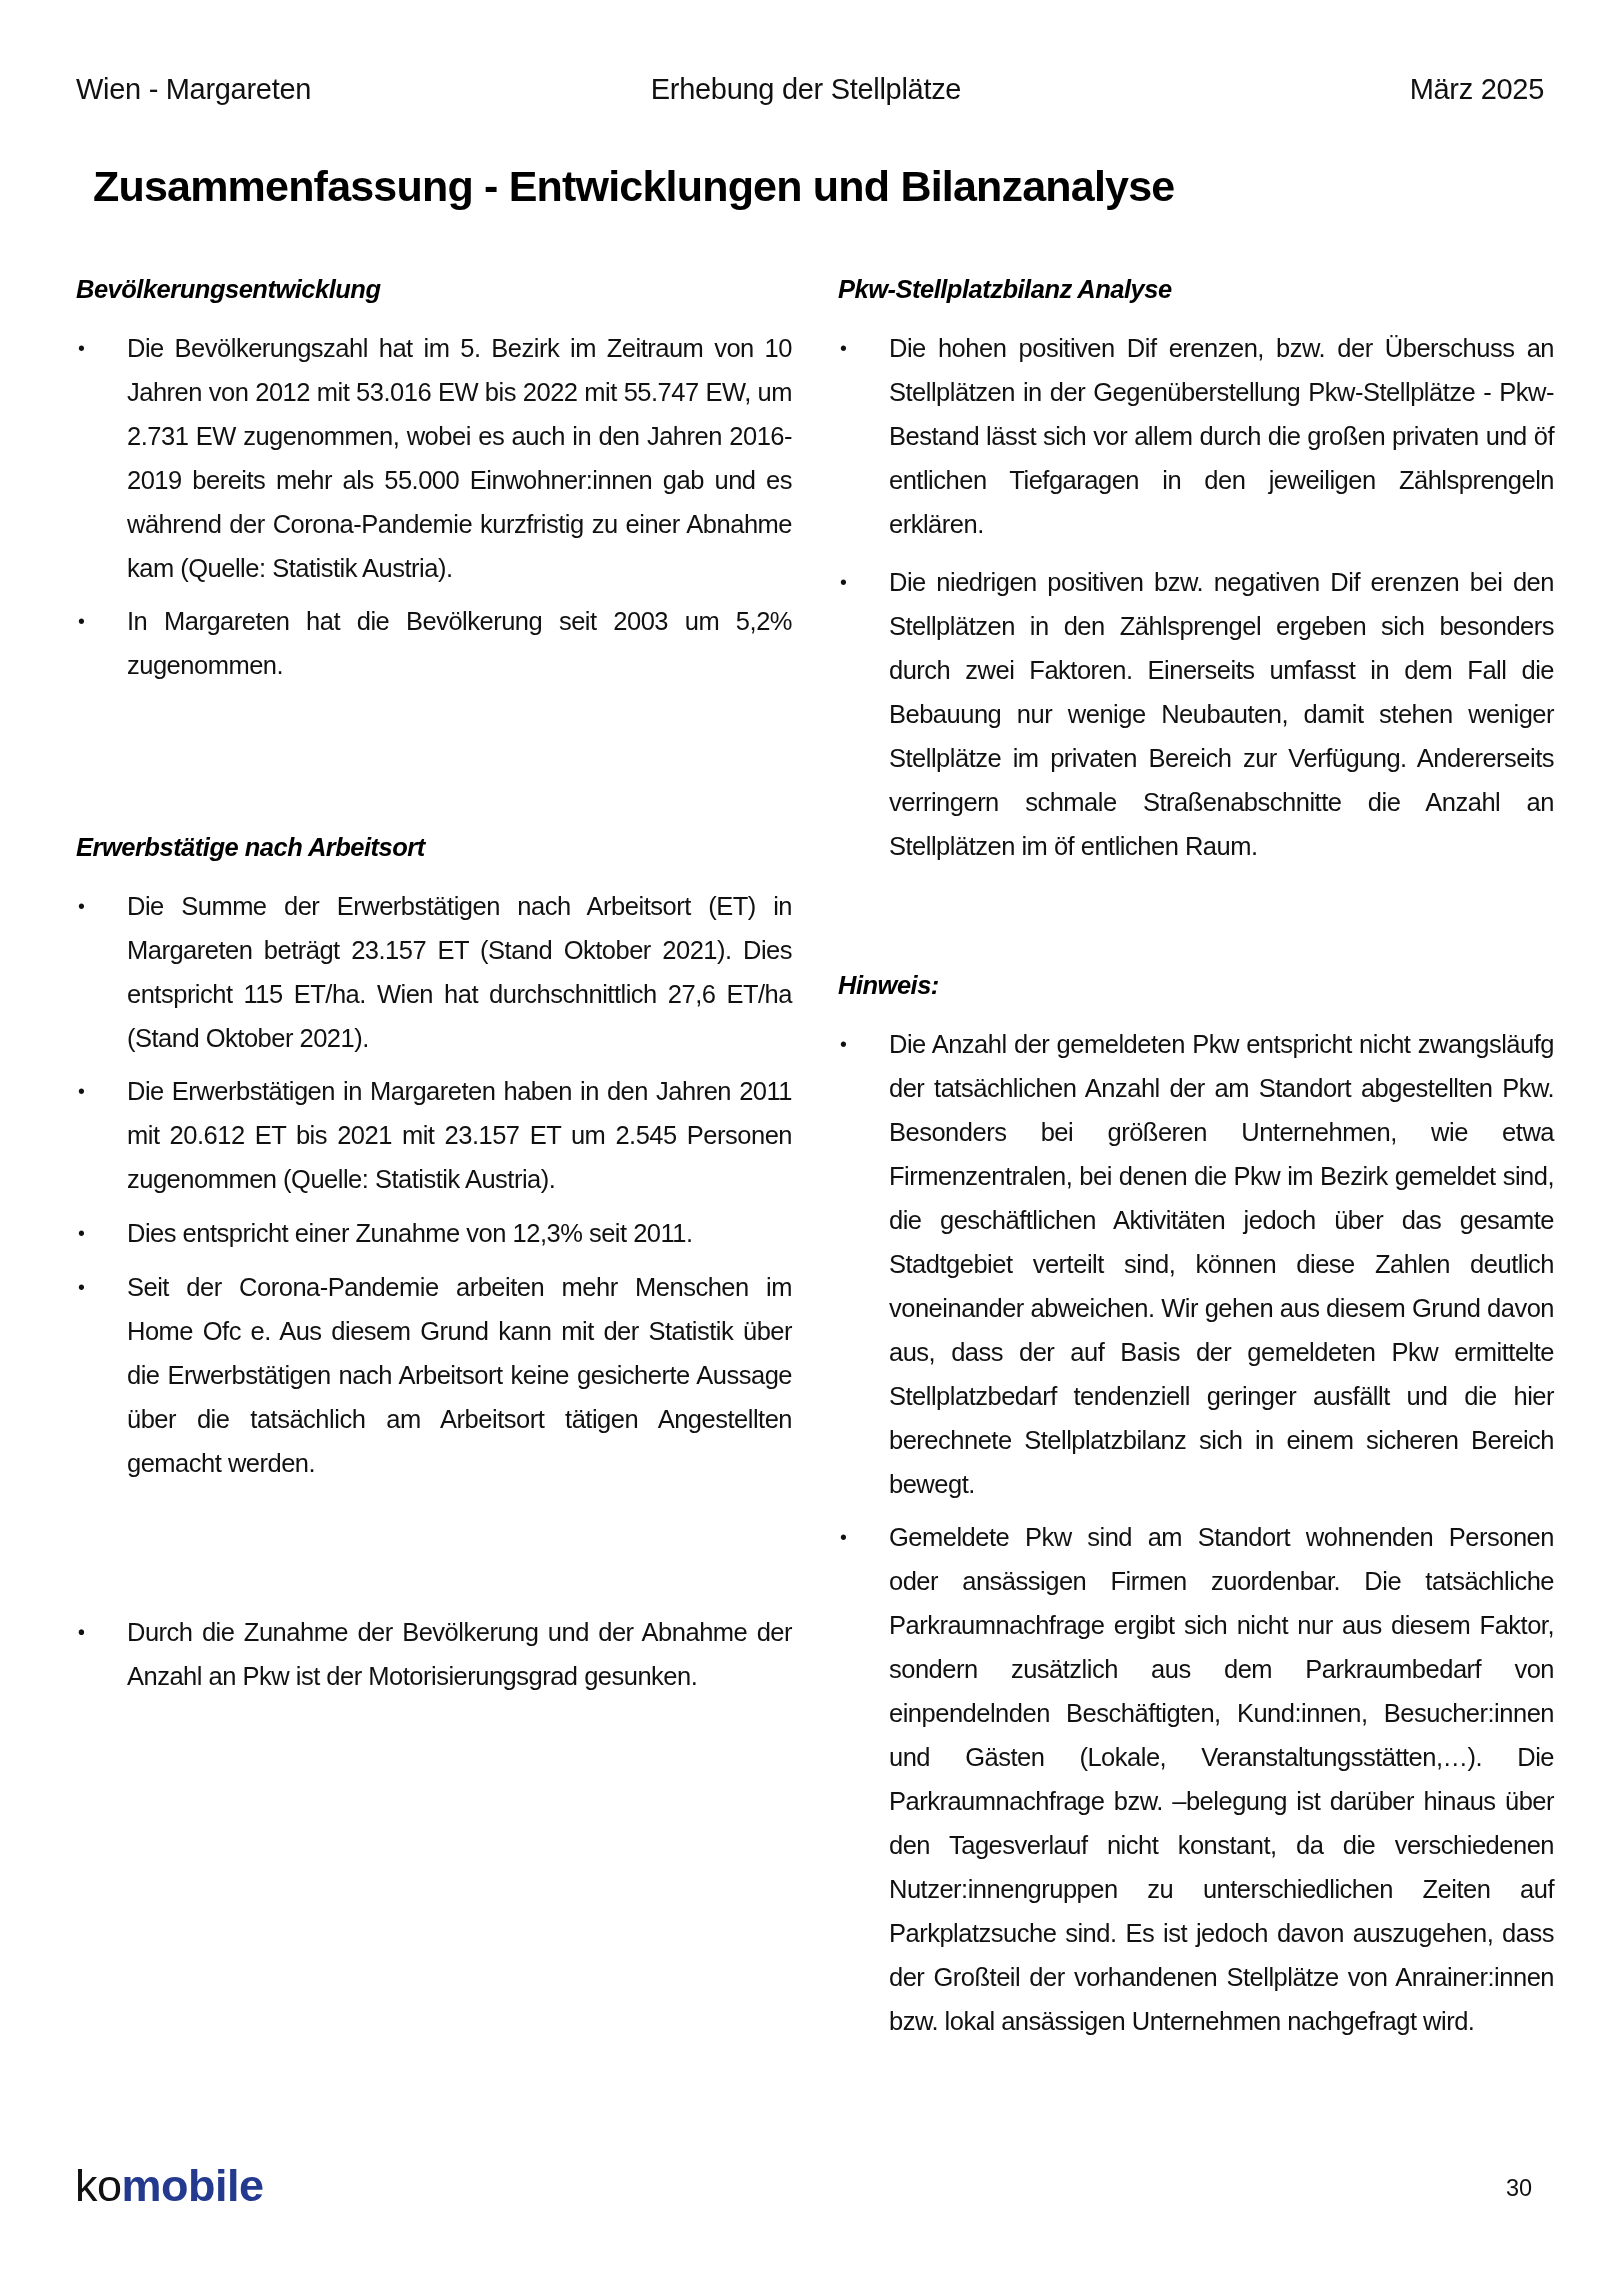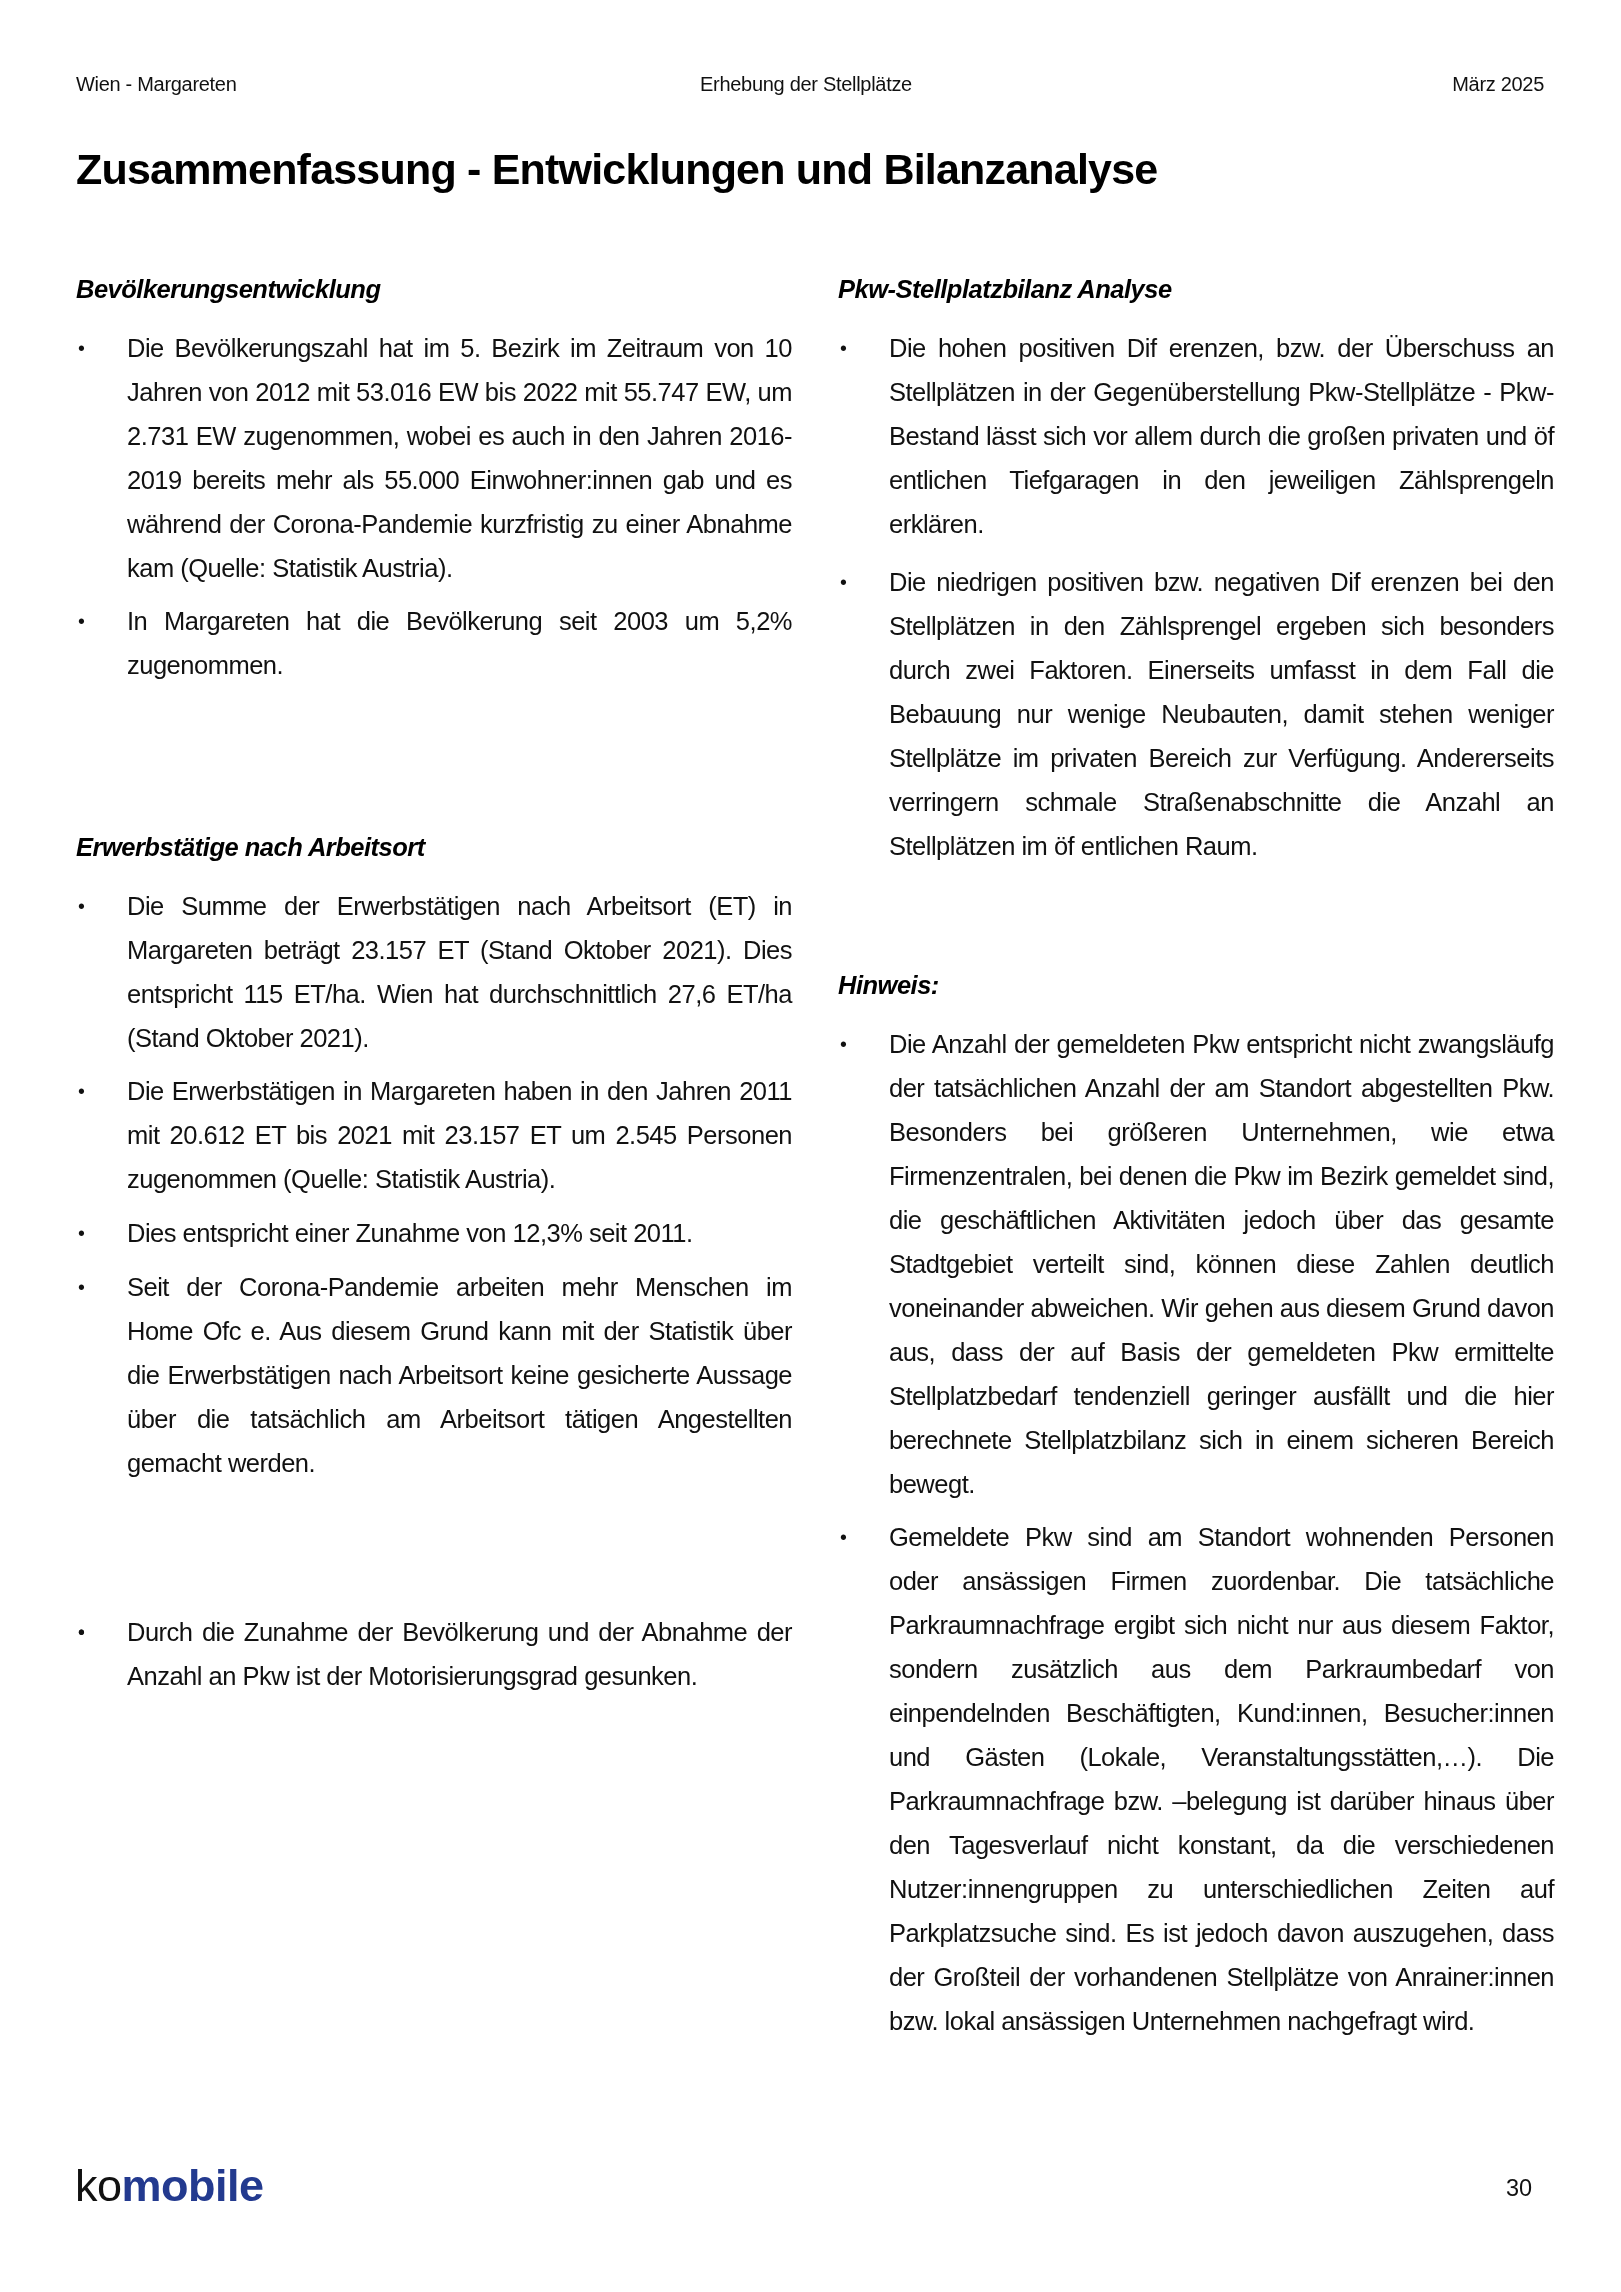--- a/index.html
+++ b/index.html
@@ -14,37 +14,37 @@
       overflow: hidden;
       font-family: "Liberation Sans", "DejaVu Sans", sans-serif;
       color: #111111;
     }
     .page-header {
       position: absolute;
       top: 73px;
       left: 76px;
       width: 1476px;
       height: 29px;
-      font-size: 20px;
+      font-size: 29px;
       letter-spacing: -0.3px;
     }
     .page-header span {
       position: absolute;
       top: 0;
       white-space: nowrap;
     }
     .hdr-left { left: 0; }
     .hdr-center { left: 0; right: 16px; text-align: center; }
     .hdr-right { right: 8px; }
 
     .page-title {
       position: absolute;
       top: 145px;
       left: 76px;
-      margin: 0;
+      margin: 17px;
       font-size: 43px;
       font-weight: bold;
       letter-spacing: -0.8px;
       white-space: nowrap;
       color: #000;
     }
 
     .column {
       position: absolute;
       top: 0;

